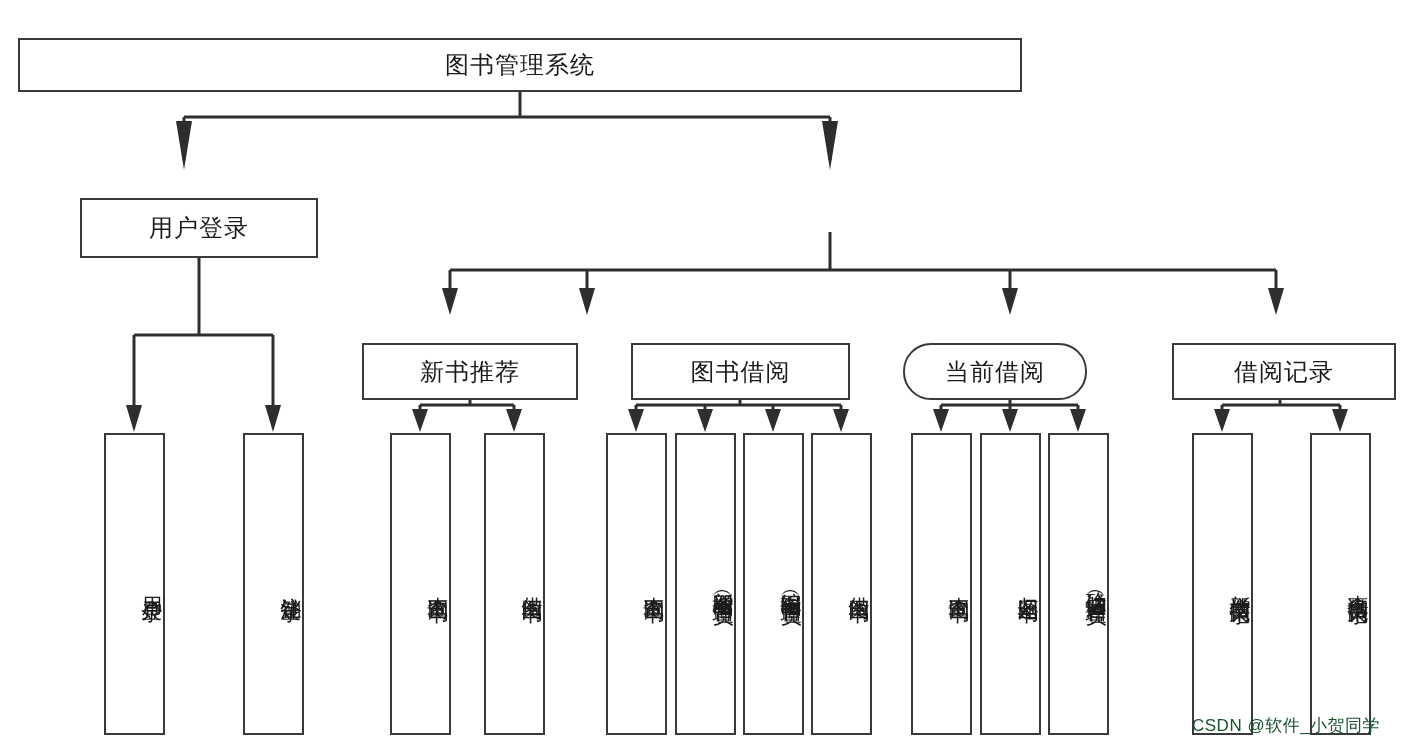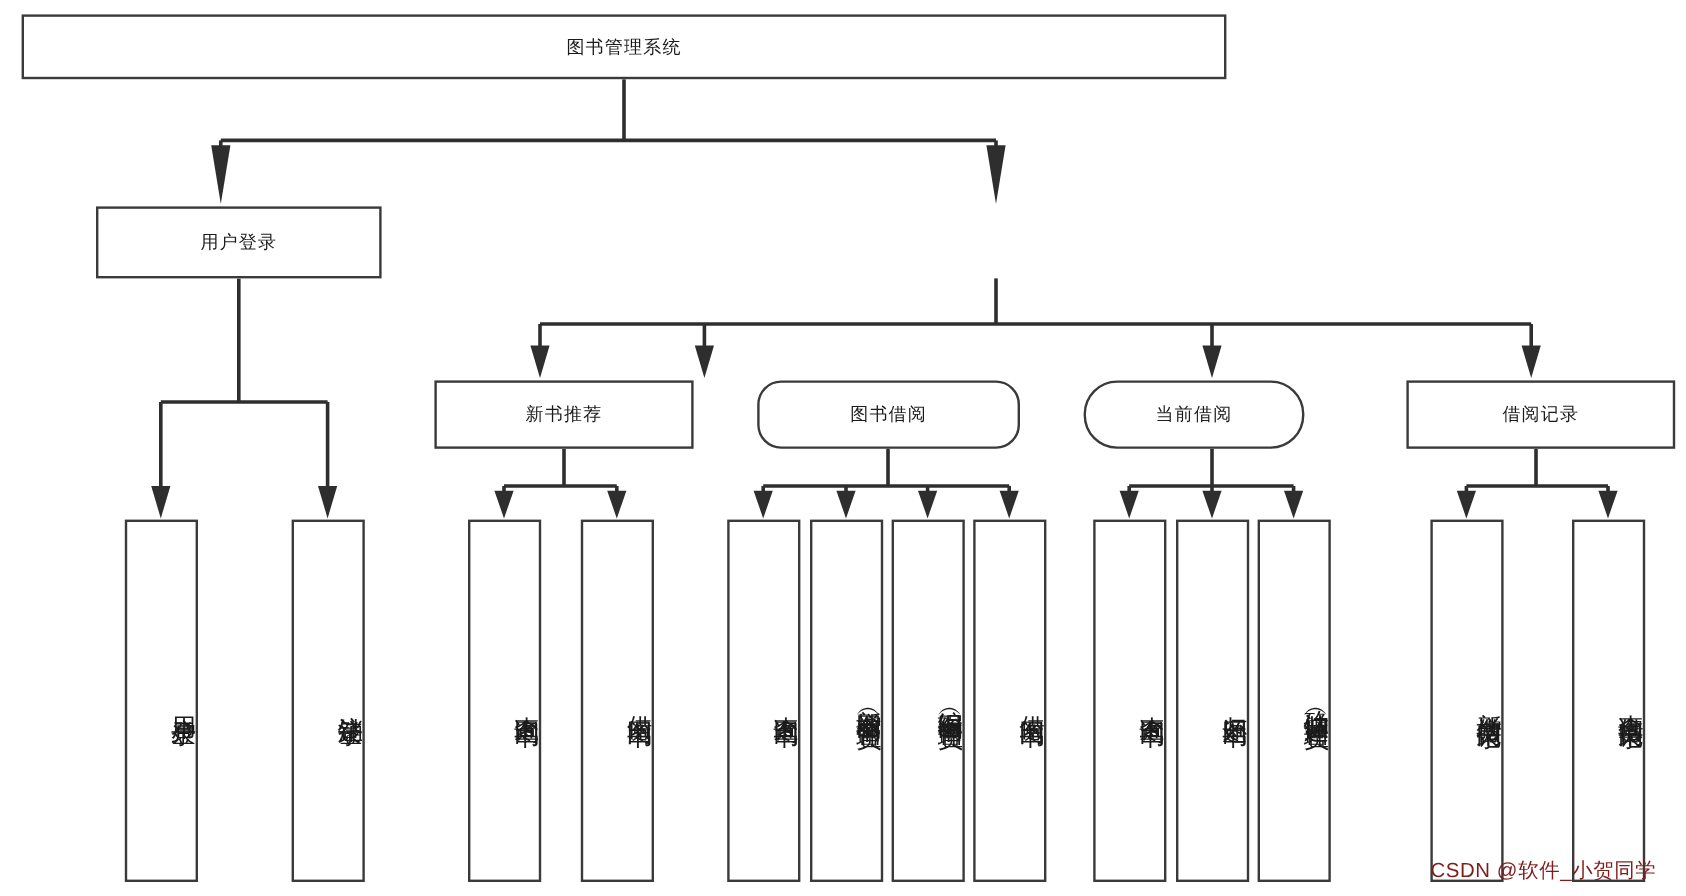--- a/index.html
+++ b/index.html
@@ -30,42 +30,43 @@
     position: absolute;
     box-sizing: border-box;
     background: #ffffff;
     border: 2px solid #3a3a3a;
     display: flex;
     align-items: center;
     justify-content: center;
     color: #1b1b1b;
   }
   .node.h {
-    font-size: 15px;
+    font-size: 24px;
     letter-spacing: 1px;
+    margin-top: 26px;
   }
   .node.v {
     writing-mode: vertical-rl;
     text-orientation: upright;
     font-size: 21px;
     letter-spacing: 2px;
     padding: 6px 0;
     line-height: 1;
     align-items: flex-start;
     justify-content: center;
   }
   .node.v .vtext {
     writing-mode: vertical-rl;
     text-orientation: upright;
     display: block;
   }
   .watermark {
     position: absolute;
     font-size: 17px;
-    color: #7f1d1d;
+    color: #14532d;
     letter-spacing: 0.5px;
     white-space: nowrap;
     user-select: none;
   }
 </style>
 </head>
 <body>
 
 <div id="canvas">
 
@@ -153,21 +154,21 @@
 
   <div class="node h" style="left:80px; top:172px; width:238px; height:60px;">
     <span>用户登录</span>
   </div>
 
 
   <div class="node h" style="left:362px; top:317px; width:216px; height:57px;">
     <span>新书推荐</span>
   </div>
 
-  <div class="node h" style="left:631px; top:317px; width:219px; height:57px;border-radius:20px;">
+  <div class="node h" style="left:631px; top:317px; width:219px; height:57px;">
     <span>图书借阅</span>
   </div>
 
   <div class="node h" style="left:903px; top:317px; width:184px; height:57px;border-radius:28px;">
     <span>当前借阅</span>
   </div>
 
   <div class="node h" style="left:1172px; top:317px; width:224px; height:57px;">
     <span>借阅记录</span>
   </div>

